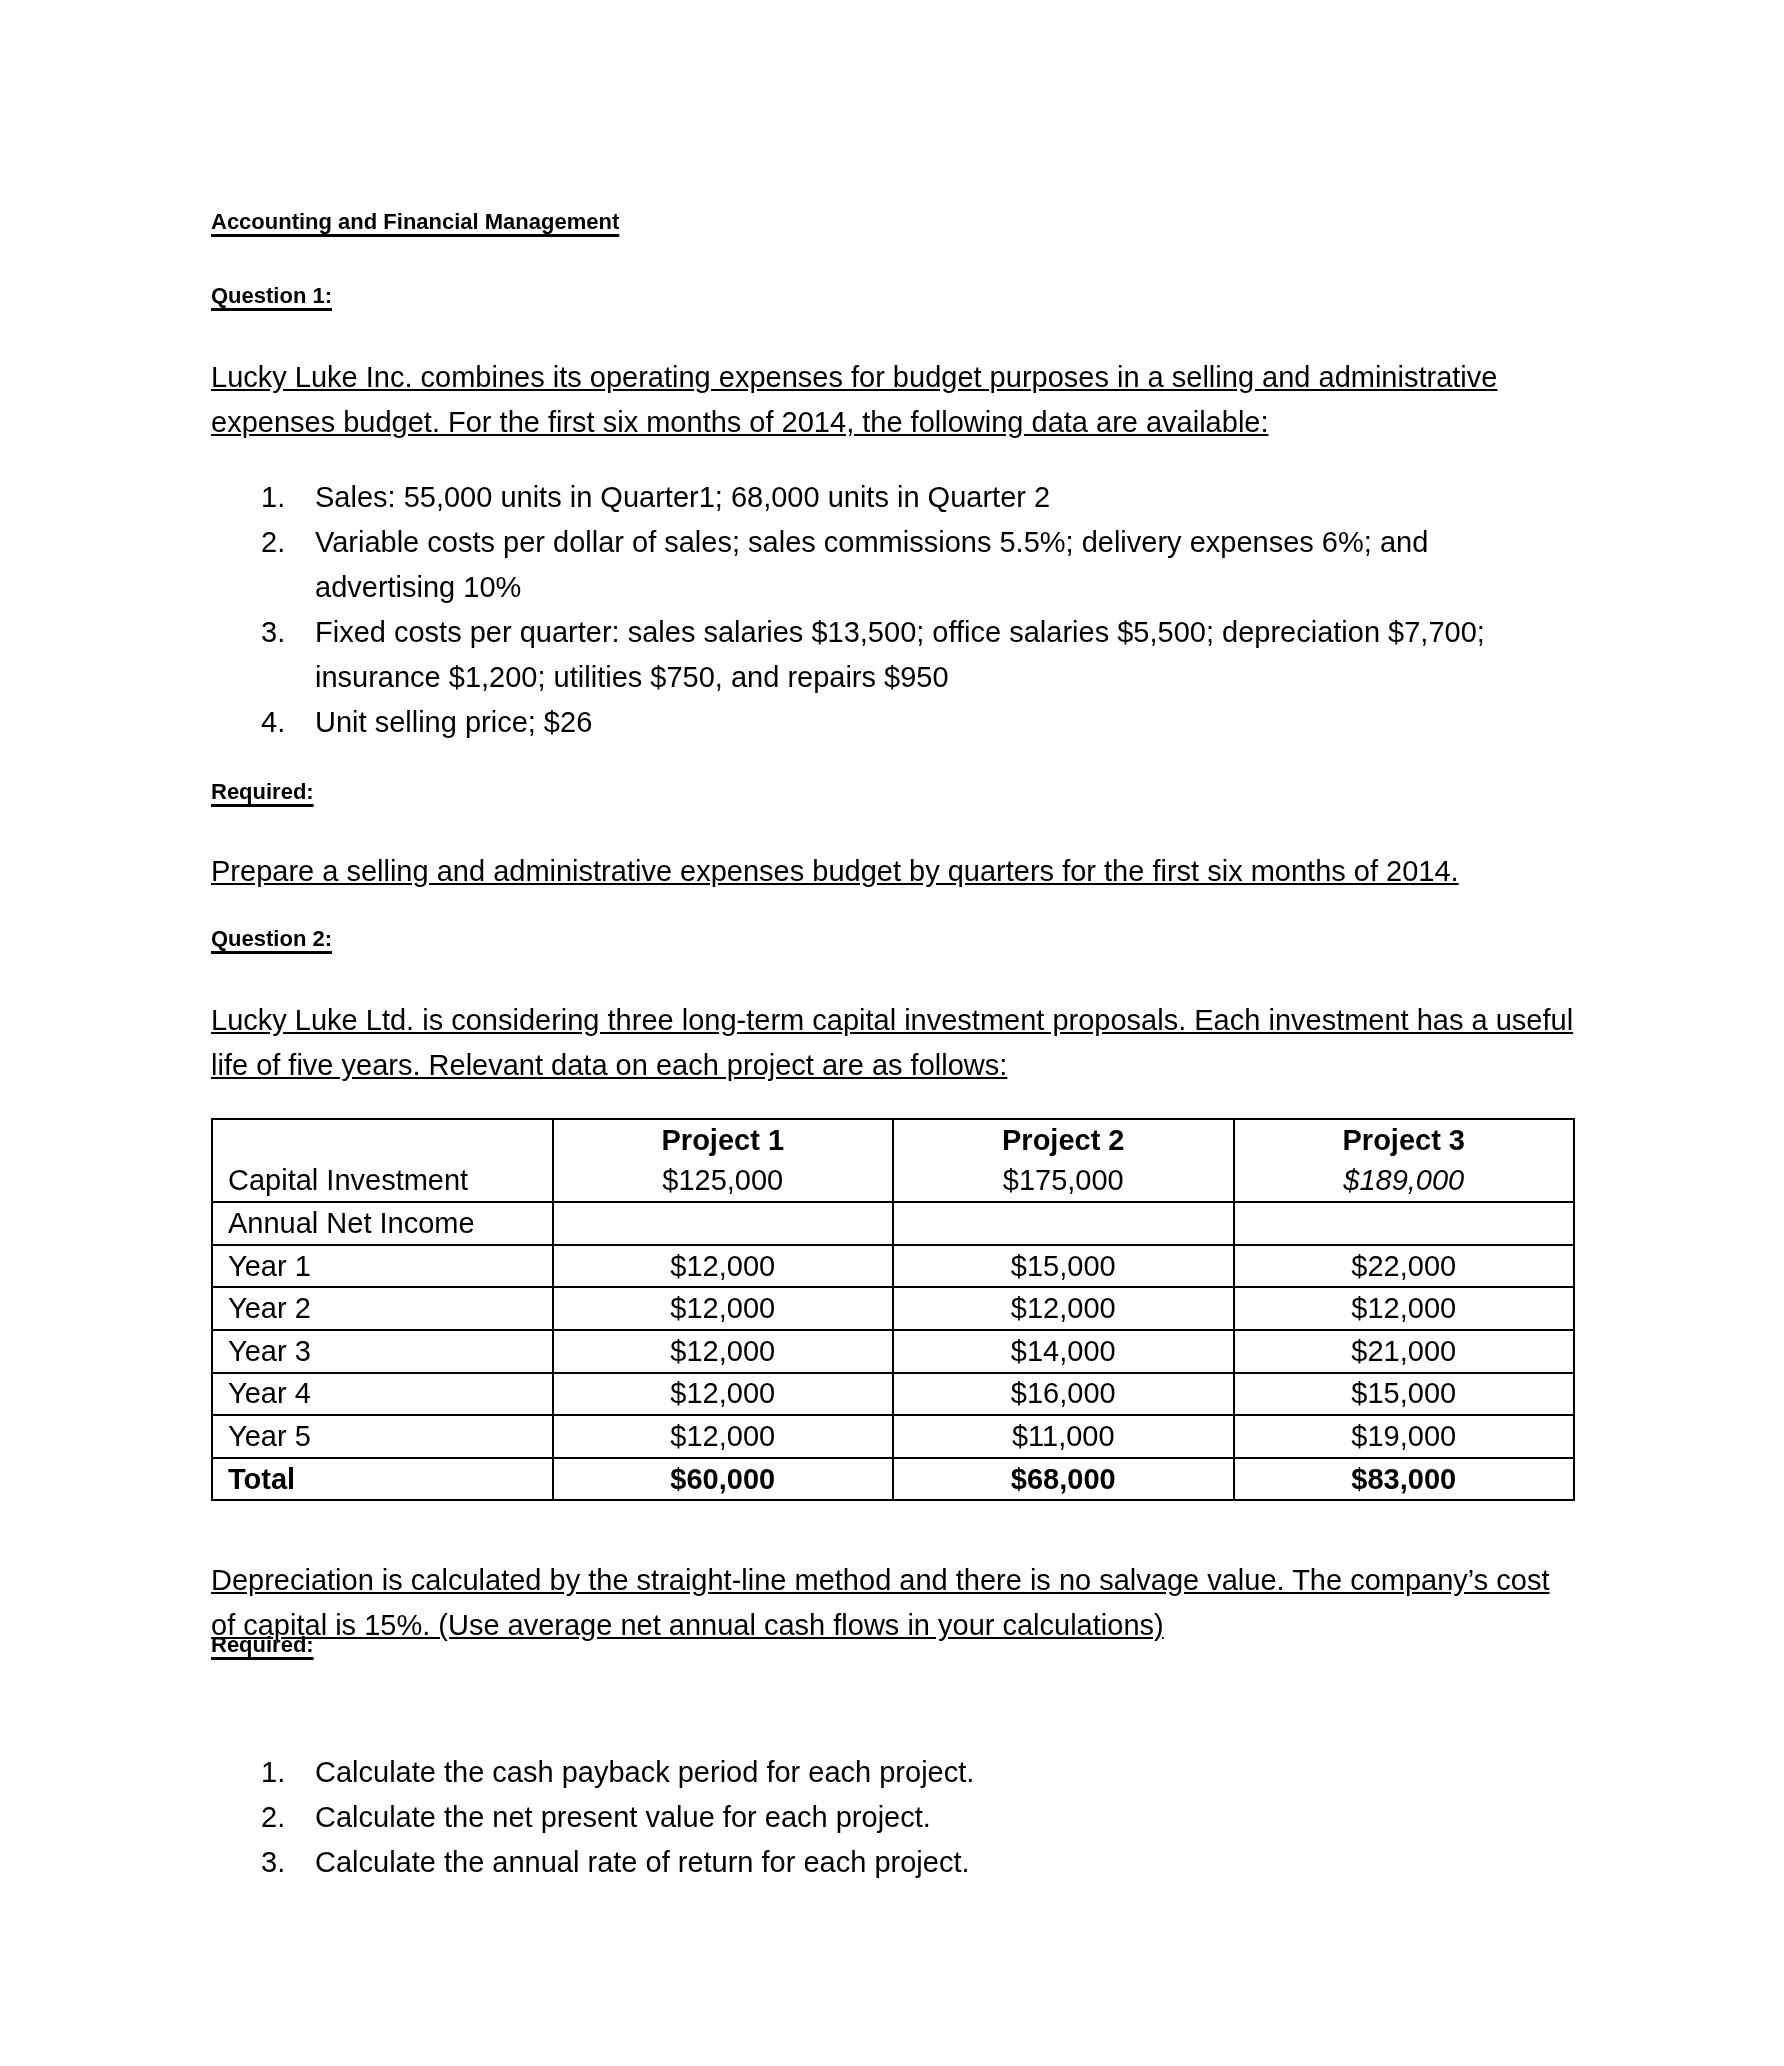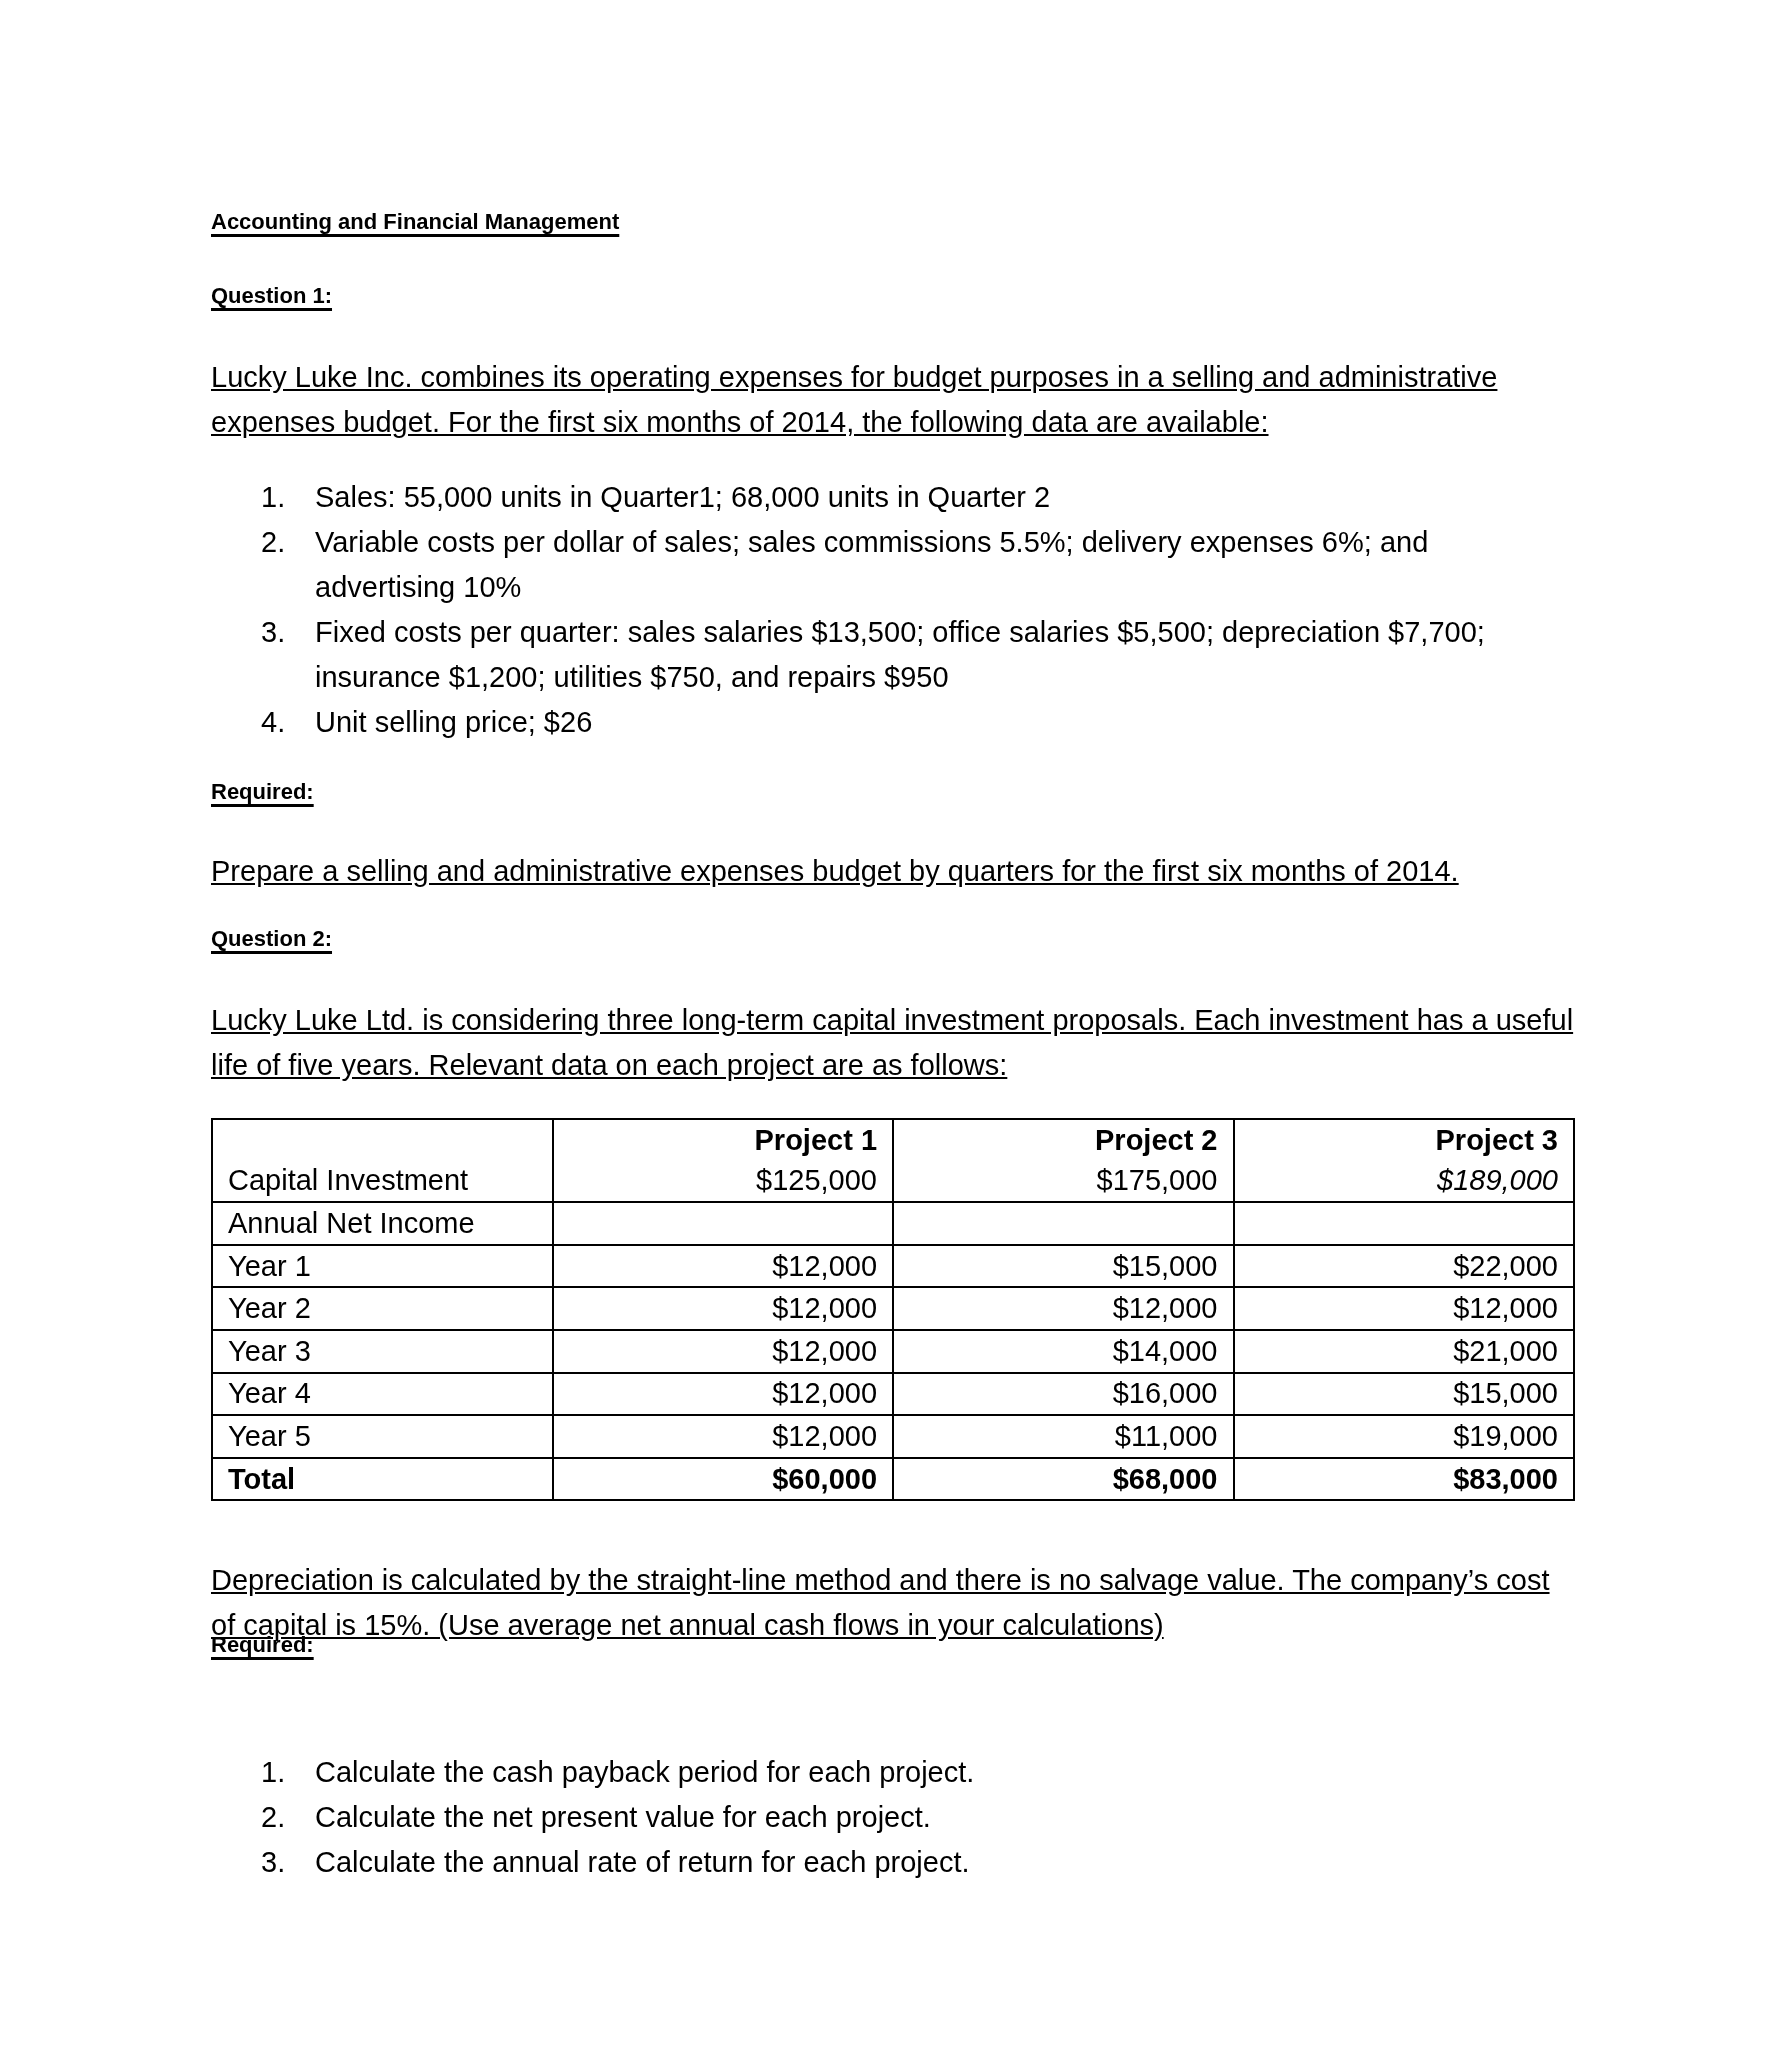--- a/index.html
+++ b/index.html
@@ -6,21 +6,21 @@
   body { width:1784px; height:2309px; position:relative; overflow:hidden;
          font-family:"Liberation Sans", sans-serif; color:#000; }
   .page { position:absolute; left:211px; top:0; width:1364px; }
   .heading { font-size:22px; font-weight:bold; text-decoration:underline; text-decoration-thickness:2.5px; text-underline-offset:5px; position:absolute; left:0; }
   .para { position:absolute; left:0; width:1364px; font-size:29px; line-height:45px;text-decoration:underline; }
   ol.list { position:absolute; left:0; margin:0; padding:0; list-style:none; width:1364px; }
   ol.list li { position:relative; padding-left:104px; font-size:29px; line-height:45px; }
   ol.list li .num { position:absolute; left:50px; }
   table.grid { position:absolute; left:0; top:1118px; border-collapse:collapse; width:1364px; }
   table.grid td { border:2.1px solid #000; font-size:29px; line-height:33px; padding:3.3px 15px; height:34px; vertical-align:middle; }
-  table.grid td.c { text-align:right; }
+  table.grid td.c { text-align:center; }
   table.grid col.label { width:341px; }
   table.grid col.p { width:341px; }
   .bold { font-weight:bold; }
   .hdr td { padding-top:2.5px; padding-bottom:0; }
   .cap td { padding-top:0; }
 </style>
 </head>
 <body>
 
 <div class="page">

